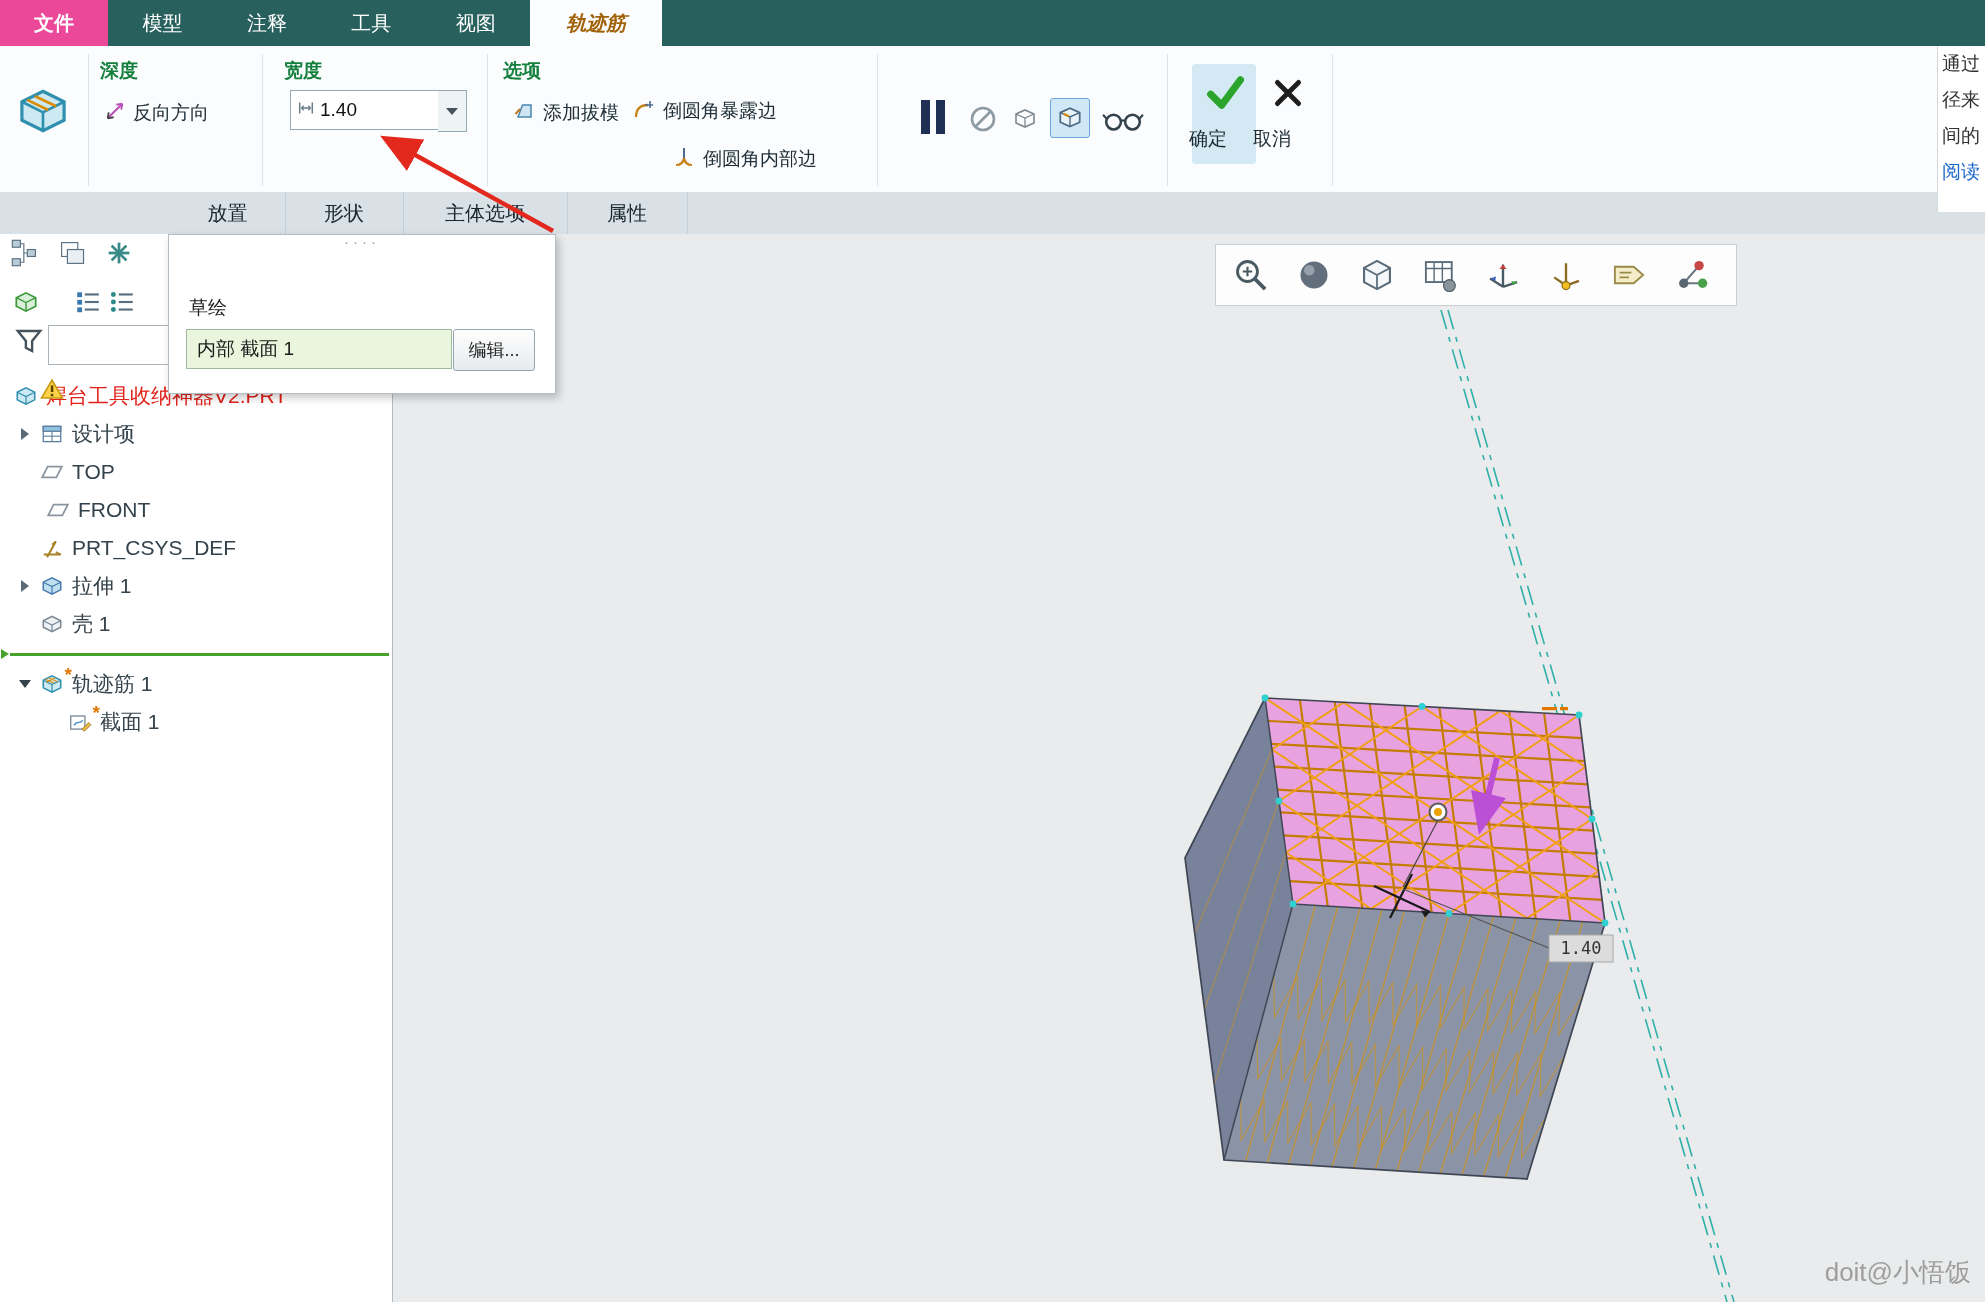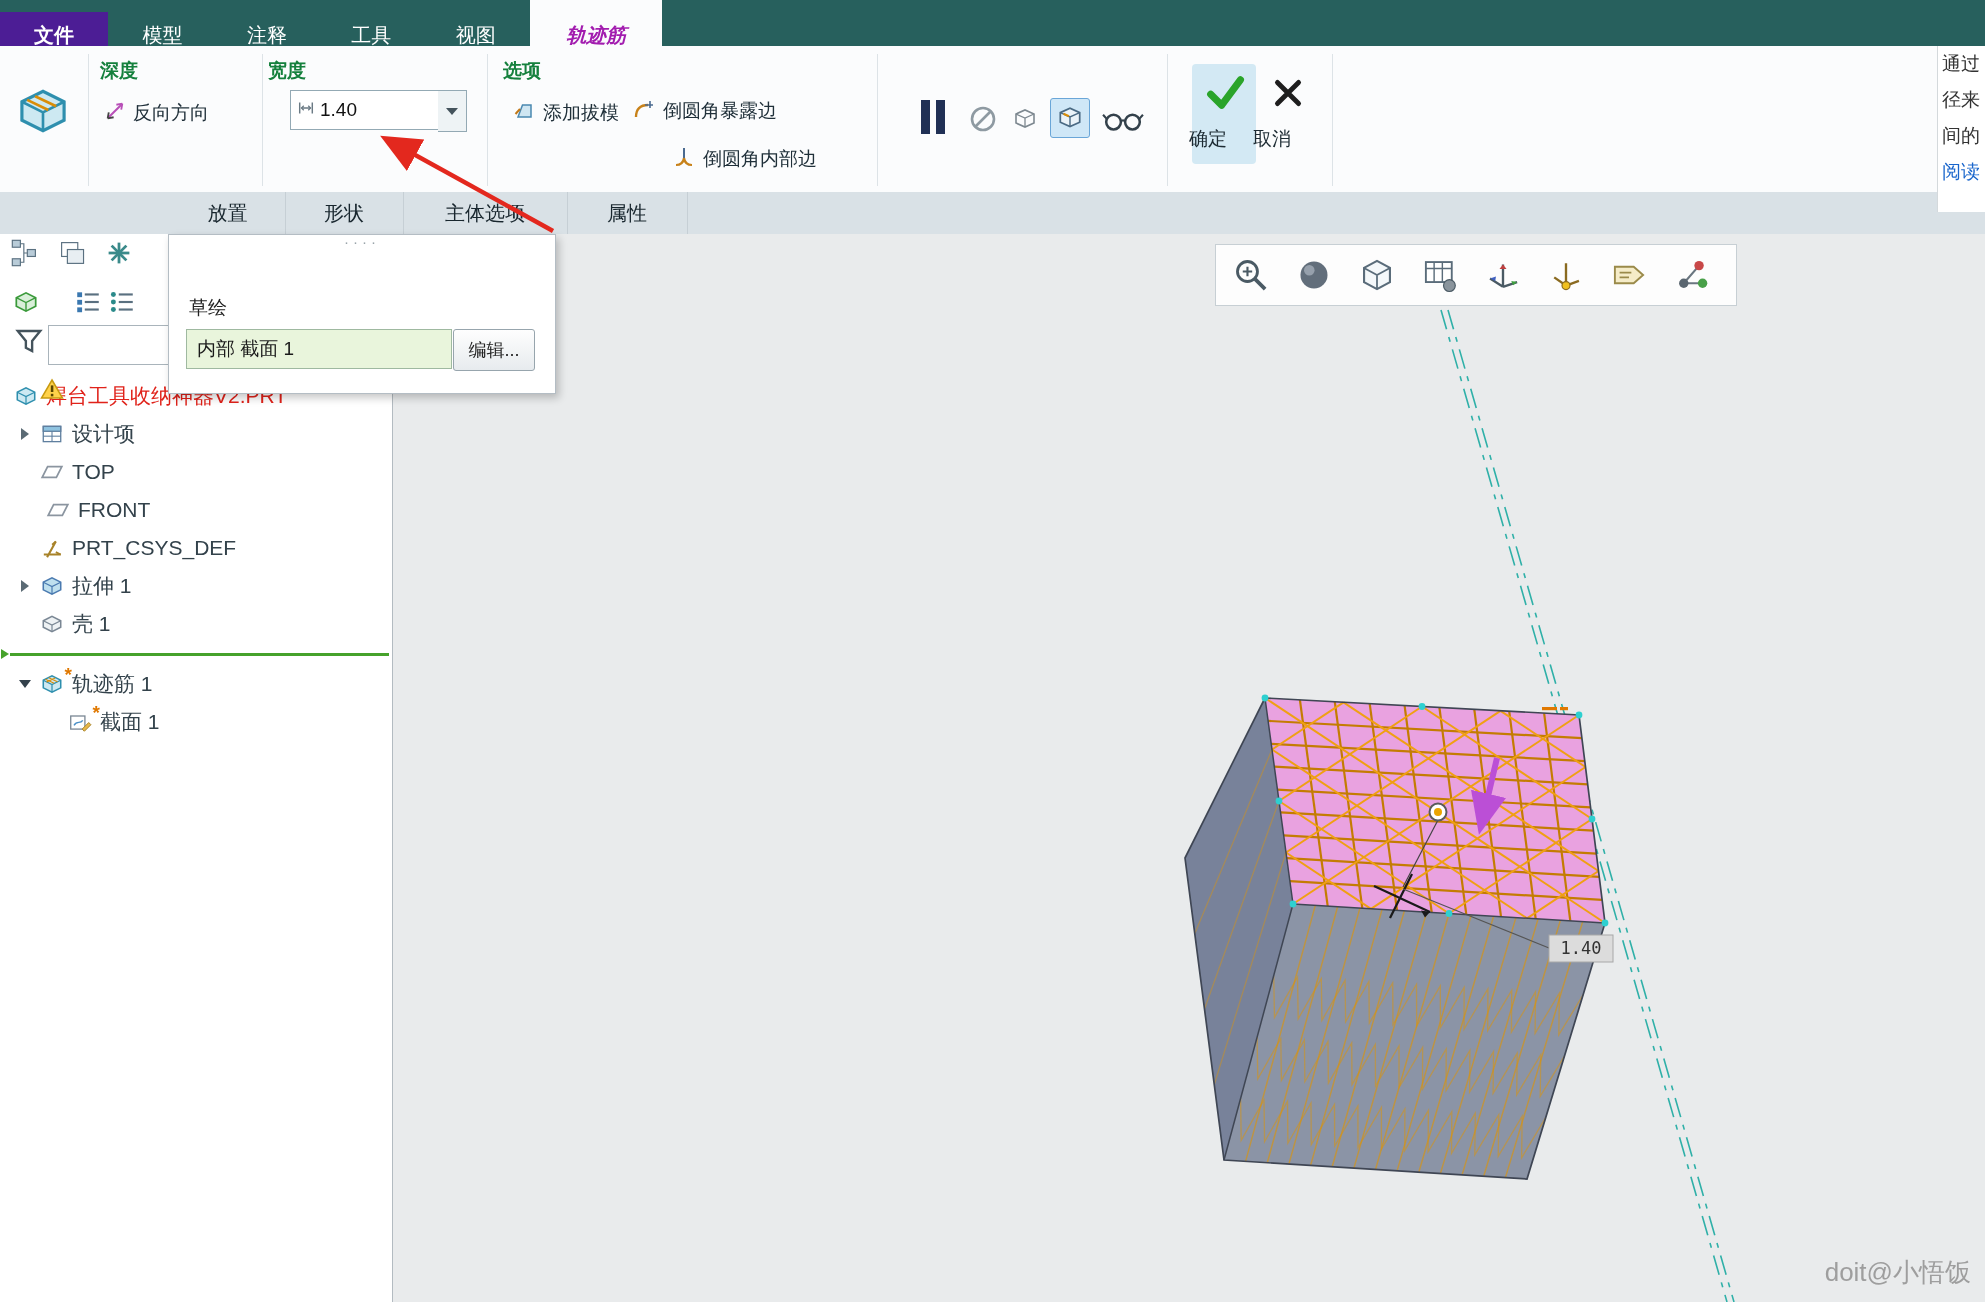--- a/index.html
+++ b/index.html
@@ -3,22 +3,22 @@
 <meta charset="utf-8">
 <style>
   html,body{margin:0;padding:0;background:#fff}
   #app{position:relative;width:1985px;height:1302px;overflow:hidden;
        font-family:"Liberation Sans",sans-serif;background:#e9ebec;color:#2f3c44}
   .abs{position:absolute}
   
   #menubar{left:0;top:0;width:1985px;height:46px;background:#27605d;white-space:nowrap}
   .menu-item{display:inline-block;height:46px;line-height:46px;padding:0 30px;
              color:#fff;font-size:20px;cursor:default}
-  .menu-item.file{background:#4c1d95;padding:0 34px;font-weight:bold}
-  .menu-item.active{background:#fbfcfd;color:#a21caf;font-style:italic;font-weight:bold;padding:12px 36px}
+  .menu-item.file{background:#ec4899;padding:0 34px;font-weight:bold}
+  .menu-item.active{background:#fbfcfd;color:#a16207;font-style:italic;font-weight:bold;padding:0 36px}
   
   #ribbon{left:0;top:46px;width:1985px;height:146px;background:#fbfcfd}
   .glabel{position:absolute;top:12px;font-size:19px;font-weight:bold;color:#15803d}
   .ritem{position:absolute;display:flex;align-items:center;gap:7px;font-size:19px;color:#20303a;cursor:default}
   .vsep{position:absolute;top:8px;height:132px;width:1px;background:#dde3e7}
   .winput{position:absolute;display:flex;align-items:center;gap:5px;background:#fff;
           border:1px solid #93a9b4;padding:0 6px;font-size:19px;color:#111}
   .wdrop{position:absolute;background:#eef3f5;border:1px solid #93a9b4;border-left:none;
          display:flex;align-items:center;justify-content:center}
   .tri-down{width:0;height:0;border-left:6px solid transparent;border-right:6px solid transparent;
@@ -102,21 +102,21 @@
     <div class="ritem" style="left:104px;top:52px;height:30px">
       <span><svg viewBox="0 0 24 24" width="22" height="22">
             <path d="M4 20 L20 4" stroke="#b84fb8" stroke-width="2.2" fill="none"></path>
             <path d="M20 4 l-6.5 1.2 M20 4 l-1.2 6.5" stroke="#b84fb8" stroke-width="2" fill="none"></path>
             <path d="M4 20 l6.5 -1.2 M4 20 l1.2 -6.5" stroke="#444" stroke-width="2" fill="none"></path>
           </svg></span>
       <span>反向方向</span>
     </div>
     <div class="vsep" style="left:262px"></div>
 
-    <div class="glabel" style="left:268px">宽度</div>
+    <div class="glabel" style="left:284px">宽度</div>
     <div class="winput" style="left:290px;top:44px;width:135px;height:38px">
       <span><svg viewBox="0 0 20 20" width="18" height="18">
             <path d="M3 4 V16 M17 4 V16 M5 10 H15" stroke="#6a7a84" stroke-width="1.6" fill="none"></path>
             <path d="M7.5 7.5 L5 10 L7.5 12.5 M12.5 7.5 L15 10 L12.5 12.5" stroke="#6a7a84" stroke-width="1.4" fill="none"></path>
           </svg></span>
       <span>1.40</span>
     </div>
     <div class="wdrop" style="left:438px;top:44px;width:28px;height:40px">
         <span class="tri-down"></span>
       </div>

